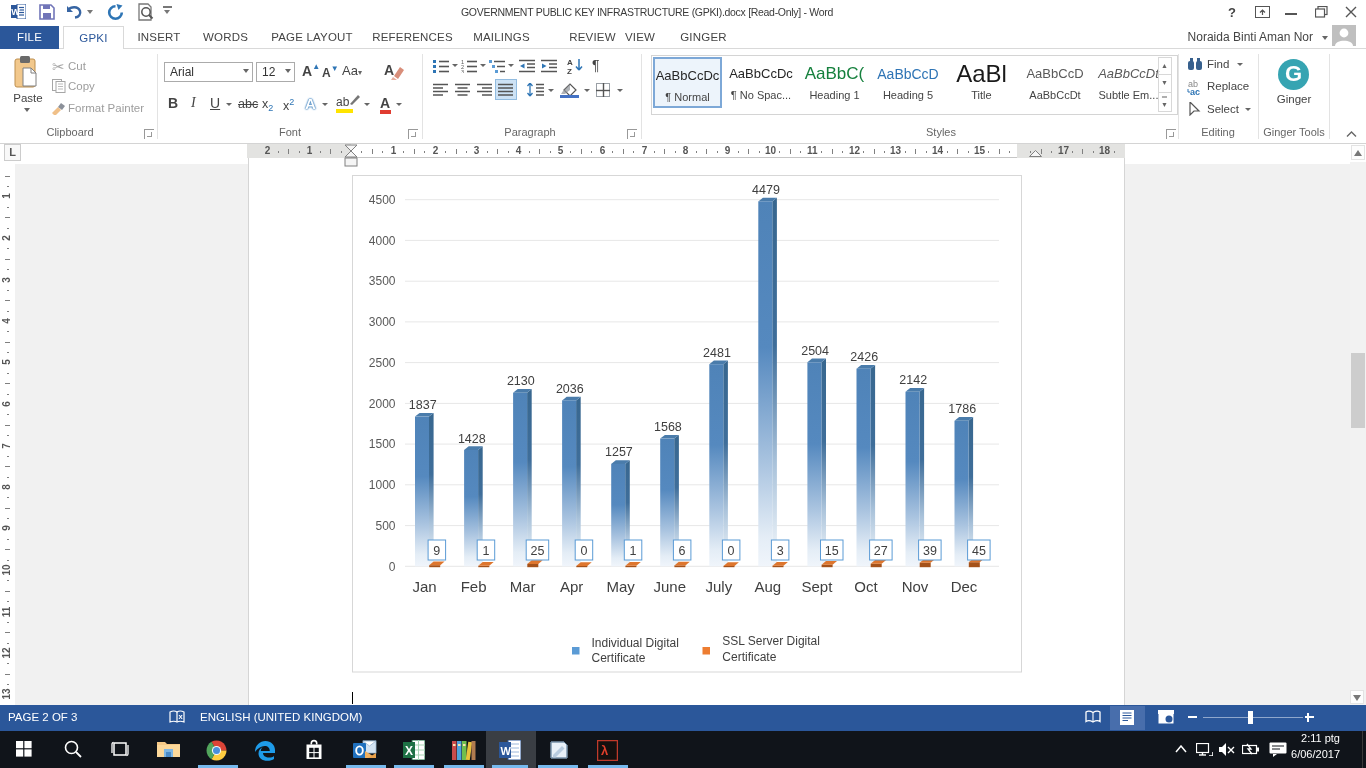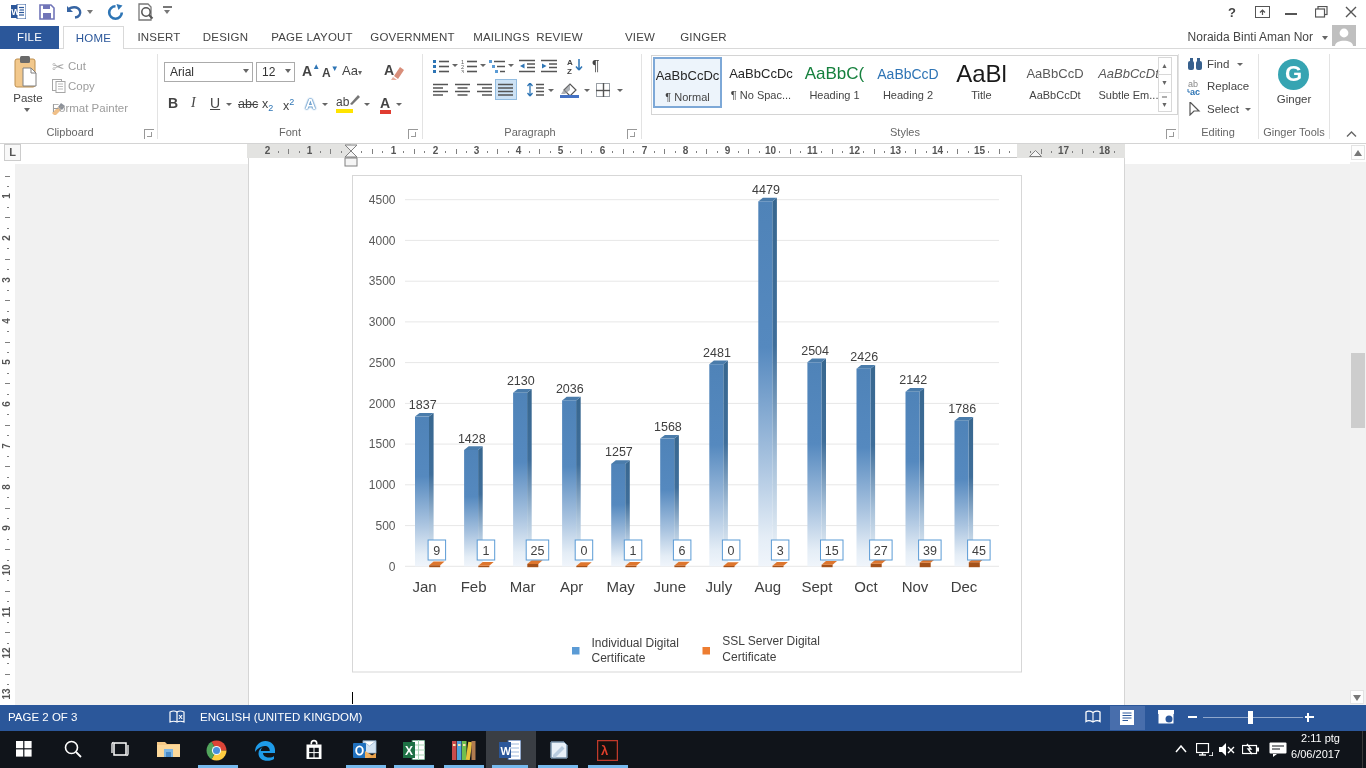--- a/index.html
+++ b/index.html
@@ -47,43 +47,44 @@
  <path d="M9.5 0 l6 1.5 -4 4.5 z" fill="#2E75B5"></path>
 </svg>
 
 <svg class="abs" style="left:138px;top:3px" width="17" height="18">
  <path d="M1 1 h9 l3 3 v13 h-12 z" fill="#fff" stroke="#777" stroke-width="1.3"></path>
  <circle cx="8" cy="9" r="4.2" fill="none" stroke="#555" stroke-width="1.5"></circle>
  <line x1="11" y1="12" x2="14.5" y2="15.5" stroke="#555" stroke-width="2"></line>
 </svg>
 <div class="abs" style="left:163px;top:6px;width:9px;height:2px;background:#777"></div>
 <div class="abs" style="left:164px;top:10px;width:0;height:0;border-left:3.5px solid transparent;border-right:3.5px solid transparent;border-top:4px solid #777"></div>
+<div class="abs" style="left:0;top:6px;width:1294px;text-align:center;font-size:10.5px;letter-spacing:-0.3px;color:#3b3b3b">GOVERNMENT PUBLIC KEY INFRASTRUCTURE (GPKI).docx [Read-Only] - Word</div>
 
 <div class="abs" style="left:1228px;top:5px;font-size:13px;color:#444;font-weight:bold">?</div>
 <svg class="abs" style="left:1255px;top:6px" width="15" height="12">
       <rect x="0.5" y="0.5" width="14" height="11" fill="none" stroke="#555" stroke-width="1"></rect>
       <path d="M7.5 9 v-5 M5 6.5 l2.5 -2.5 2.5 2.5" fill="none" stroke="#555" stroke-width="1.2"></path>
     </svg>
 <div class="abs" style="left:1285px;top:13px;width:12px;height:2px;background:#555"></div>
 <svg class="abs" style="left:1315px;top:6px" width="13" height="12">
       <rect x="3" y="0.5" width="9" height="8" fill="#fff" stroke="#555" stroke-width="1.2"></rect>
       <rect x="0.5" y="3" width="9" height="8" fill="#fff" stroke="#555" stroke-width="1.2"></rect>
     </svg>
 <svg class="abs" style="left:1345px;top:6px" width="12" height="12">
       <path d="M1 1 L11 11 M11 1 L1 11" stroke="#555" stroke-width="1.4"></path>
     </svg>
 <div class="abs" style="left:0;top:26px;width:1366px;height:23px;background:#fff;border-bottom:1px solid #D9D9D9"></div>
     <div class="abs tab" style="left:0;top:26px;width:59px;background:#2B579A;color:#fff;font-size:11.5px">FILE</div>
-    <div class="abs tab" style="left:63px;top:26px;width:61px;height:24px;background:#fff;border:1px solid #D9D9D9;border-bottom:none;color:#2B579A">HOME</div>
+    <div class="abs tab" style="left:63px;top:26px;width:61px;height:24px;background:#fff;border:1px solid #D9D9D9;border-bottom:none;color:#2B579A">GPKI</div>
     <div class="abs tab" style="left:131px;top:26px;width:56px">INSERT</div>
-    <div class="abs tab" style="left:197px;top:26px;width:57px">DESIGN</div>
+    <div class="abs tab" style="left:197px;top:26px;width:57px">WORDS</div>
     <div class="abs tab" style="left:264px;top:26px;width:96px">PAGE LAYOUT</div>
-    <div class="abs tab" style="left:370px;top:26px;width:85px">GOVERNMENT</div>
+    <div class="abs tab" style="left:370px;top:26px;width:85px">REFERENCES</div>
     <div class="abs tab" style="left:465px;top:26px;width:73px">MAILINGS</div>
-    <div class="abs tab" style="left:531px;top:26px;width:57px">REVIEW</div>
+    <div class="abs tab" style="left:564px;top:26px;width:57px">REVIEW</div>
     <div class="abs tab" style="left:617px;top:26px;width:46px">VIEW</div>
     <div class="abs tab" style="left:676px;top:26px;width:55px">GINGER</div>
 <div class="abs" style="right:53px;top:30px;font-size:12px;color:#444">Noraida Binti Aman Nor</div>
 <div class="abs" style="left:1322px;top:36px;width:0;height:0;border-left:3.5px solid transparent;border-right:3.5px solid transparent;border-top:4px solid #666"></div>
 <svg class="abs" style="left:1332px;top:25px" width="24" height="21">
       <rect width="24" height="21" fill="#BFBFBF"></rect>
       <circle cx="12" cy="8" r="4.4" fill="#fff"></circle>
       <path d="M3 21 c0 -7 18 -7 18 0 z" fill="#fff"></path>
     </svg>
 <div class="abs" style="left:0;top:49px;width:1366px;height:95px;background:#fff;border-bottom:1px solid #D4D4D4"></div>
@@ -111,21 +112,21 @@
         <line x1="6" y1="5" x2="11" y2="5"></line>
         <line x1="6" y1="7.5" x2="11" y2="7.5"></line>
         <line x1="6" y1="10" x2="11" y2="10"></line>
       </g>
     </svg>
 <div class="abs" style="left:68px;top:80px;font-size:11.5px;color:#9d9d9d">Copy</div>
 <svg class="abs" style="left:50px;top:101px" width="16" height="14">
       <path d="M2 12 l6 -6 3 3 -6 6 z" fill="#F0C089"></path>
       <path d="M8 6 l3 -4 4 3 -3 4 z" fill="#8B9099"></path>
     </svg>
-<div class="abs" style="left:52px;top:102px;font-size:11.5px;color:#9d9d9d">Format Painter</div>
+<div class="abs" style="left:68px;top:102px;font-size:11.5px;color:#9d9d9d">Format Painter</div>
 <div class="glabel abs" style="left:30px;width:80px">Clipboard</div>
 <div class="launch abs" style="left:144px"></div>
 
 <div class="abs" style="left:164px;top:62px;width:89px;height:20px;border:1px solid #ABABAB;background:#fff;font-size:12px;color:#333;line-height:18px;padding-left:5px">Arial</div>
 <div class="abs" style="left:243px;top:69px;width:0;height:0;border-left:3.5px solid transparent;border-right:3.5px solid transparent;border-top:4px solid #666"></div>
 <div class="abs" style="left:256px;top:62px;width:39px;height:20px;border:1px solid #ABABAB;background:#fff;font-size:12px;color:#333;line-height:18px;padding-left:5px">12</div>
 <div class="abs" style="left:285px;top:69px;width:0;height:0;border-left:3.5px solid transparent;border-right:3.5px solid transparent;border-top:4px solid #666"></div>
 <div class="abs" style="left:302px;top:62px;font-size:14px;color:#444;font-weight:bold">A<span style="font-size:8px;color:#2E75B5;vertical-align:7px">▲</span></div>
 <div class="abs" style="left:322px;top:64px;font-size:12px;color:#444;font-weight:bold">A<span style="font-size:8px;color:#2E75B5;vertical-align:6px">▼</span></div>
 <div class="abs" style="left:342px;top:63px;font-size:13px;color:#444">Aa<span style="font-size:8px;color:#666">▾</span></div>
@@ -284,40 +285,40 @@
     <div class="stylecard" style="left:726.5px;top:57px;">
       <div class="scprev" style="font-size:13px;color:#262626;font-style:normal">AaBbCcDc</div>
       <div class="scname">¶ No Spac...</div>
     </div>
     <div class="stylecard" style="left:800.0px;top:57px;">
       <div class="scprev" style="font-size:17px;color:#15803d;font-style:normal">AaBbC(</div>
       <div class="scname">Heading 1</div>
     </div>
     <div class="stylecard" style="left:873.5px;top:57px;">
       <div class="scprev" style="font-size:14px;color:#2E74B5;font-style:normal">AaBbCcD</div>
-      <div class="scname">Heading 2</div>
+      <div class="scname">Heading 5</div>
     </div>
     <div class="stylecard" style="left:947.0px;top:57px;">
       <div class="scprev" style="font-size:24px;color:#1a1a1a;font-style:normal">AaBl</div>
       <div class="scname">Title</div>
     </div>
     <div class="stylecard" style="left:1020.5px;top:57px;">
       <div class="scprev" style="font-size:13px;color:#595959;font-style:normal">AaBbCcD</div>
       <div class="scname">AaBbCcDt</div>
     </div>
     <div class="stylecard" style="left:1094.0px;top:57px;">
       <div class="scprev" style="font-size:13px;color:#595959;font-style:italic">AaBbCcDt</div>
       <div class="scname">Subtle Em...</div>
     </div>
     <div class="abs" style="left:1157.5px;top:57px;width:14px;height:56px">
 <div style="height:18px;border:1px solid #D8D8D8;text-align:center;font-size:7px;color:#666;line-height:16px">▲</div>
 <div style="height:18px;border:1px solid #D8D8D8;border-top:none;text-align:center;font-size:7px;color:#666;line-height:16px">▼</div>
 <div style="height:19px;border:1px solid #D8D8D8;border-top:none;text-align:center;font-size:7px;color:#666;line-height:8px">═<br>▼</div>
     </div>
-    <div class="glabel abs" style="left:875px;width:60px">Styles</div>
+    <div class="glabel abs" style="left:911px;width:60px">Styles</div>
     <div class="launch abs" style="left:1166px"></div>
 <svg class="abs" style="left:1188px;top:58px" width="15" height="13">
       <g fill="#37608D">
         <rect x="0" y="3" width="6" height="9" rx="2"></rect>
         <rect x="8" y="3" width="6" height="9" rx="2"></rect>
         <rect x="2" y="0" width="3" height="4"></rect>
         <rect x="9" y="0" width="3" height="4"></rect>
       </g>
     </svg>
 <div class="abs" style="left:1207px;top:58px;font-size:11.5px;color:#444">Find</div>

